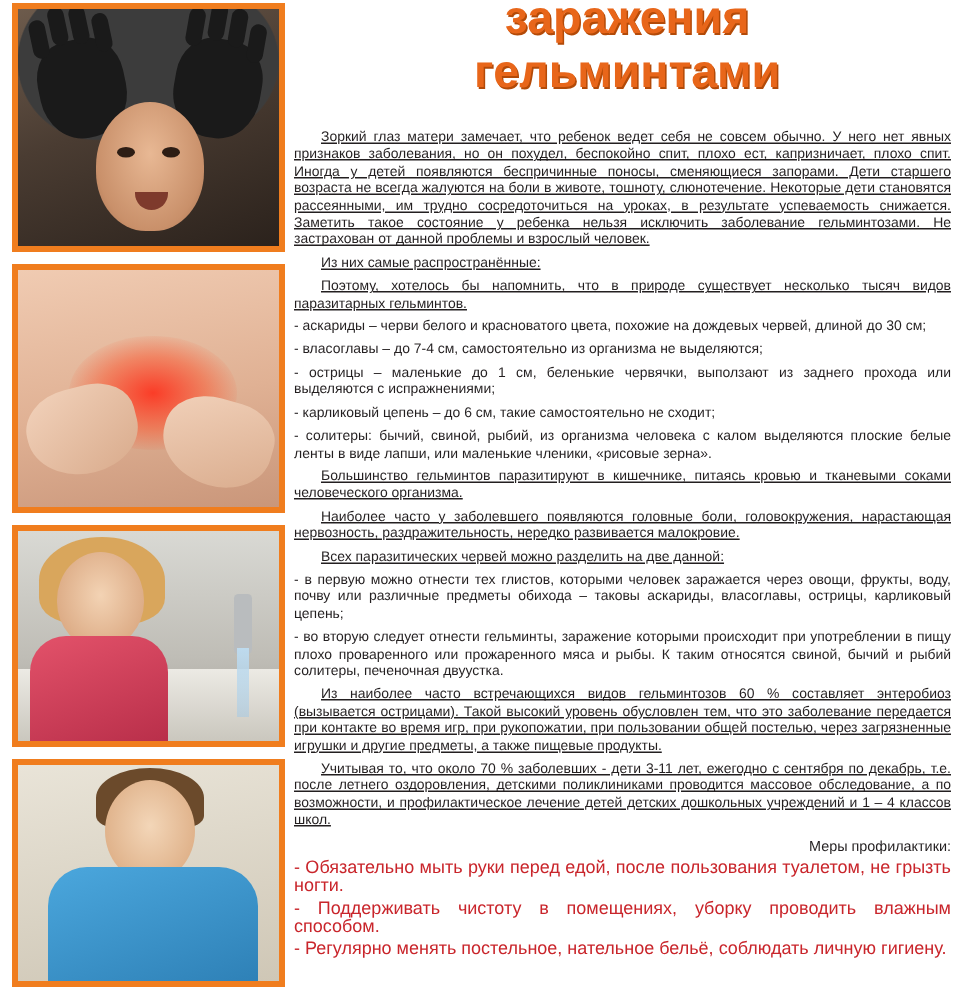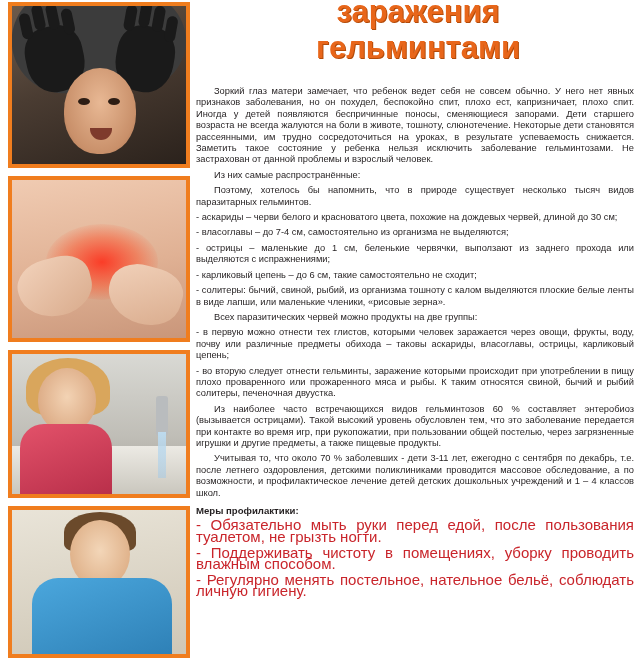--- a/index.html
+++ b/index.html
@@ -166,31 +166,31 @@
     top: 86px;
     width: 438px;
     font-size: 9.3px;
     line-height: 11.4px;
     color: #231f20;
     text-align: justify;
   }
   .text-col p {
     margin: 0 0 4px 0;
   }
-  .text-col p.ind { text-indent: 18px; }
+  .text-col p.ind { text-indent: 18px; text-decoration: underline; }
   .center-bold {
-    text-align: left;
-    font-weight: bold;
+    text-align: right;
+    font-weight: normal;
     margin: 6px 0 3px 0;
     font-size: 9.6px;
     color: #231f20;
   }
   .prof-list {
     color: #c9252b;
-    font-size: 15px;
+    font-size: 12px;
     line-height: 11.6px;
     text-align: justify;
   }
   .prof-list p { margin: 0 0 4px 0; }
 </style>
 </head>
 <body>
 
 <div class="page">
 
@@ -248,22 +248,24 @@
   </div>
 
   <div class="text-col">
     <p class="ind">Зоркий глаз матери замечает, что ребенок ведет себя не совсем обычно. У него нет явных признаков заболевания, но он похудел, беспокойно спит, плохо ест, капризничает, плохо спит. Иногда у детей появляются беспричинные поносы, сменяющиеся запорами. Дети старшего возраста не всегда жалуются на боли в животе, тошноту, слюнотечение. Некоторые дети становятся рассеянными, им трудно сосредоточиться на уроках, в результате успеваемость снижается. Заметить такое состояние у ребенка нельзя исключить заболевание гельминтозами. Не застрахован от данной проблемы и взрослый человек.</p>
     <p class="ind">Из них самые распространённые:</p>
     <p class="ind">Поэтому, хотелось бы напомнить, что в природе существует несколько тысяч видов паразитарных гельминтов.</p>
     <p>- аскариды – черви белого и красноватого цвета, похожие на дождевых червей, длиной до 30 см;</p>
     <p>- власоглавы – до 7-4 см, самостоятельно из организма не выделяются;</p>
     <p>- острицы – маленькие до 1 см, беленькие червячки, выползают из заднего прохода или выделяются с испражнениями;</p>
     <p>- карликовый цепень – до 6 см, такие самостоятельно не сходит;</p>
-    <p>- солитеры: бычий, свиной, рыбий, из организма тошноту с калом выделяются плоские белые ленты в виде лапши, или маленькие членики, «рисовые зерна».</p>
-    <p class="ind">Всех паразитических червей можно продукты на две группы:</p>
+    <p>- солитеры: бычий, свиной, рыбий, из организма человека с калом выделяются плоские белые ленты в виде лапши, или маленькие членики, «рисовые зерна».</p>
+    <p class="ind">Большинство гельминтов паразитируют в кишечнике, питаясь кровью и тканевыми соками человеческого организма.</p>
+    <p class="ind">Наиболее часто у заболевшего появляются головные боли, головокружения, нарастающая нервозность, раздражительность, нередко развивается малокровие.</p>
+    <p class="ind">Всех паразитических червей можно разделить на две данной:</p>
     <p>- в первую можно отнести тех глистов, которыми человек заражается через овощи, фрукты, воду, почву или различные предметы обихода – таковы аскариды, власоглавы, острицы, карликовый цепень;</p>
     <p>- во вторую следует отнести гельминты, заражение которыми происходит при употреблении в пищу плохо проваренного или прожаренного мяса и рыбы. К таким относятся свиной, бычий и рыбий солитеры, печеночная двуустка.</p>
     <p class="ind">Из наиболее часто встречающихся видов гельминтозов 60 % составляет энтеробиоз (вызывается острицами). Такой высокий уровень обусловлен тем, что это заболевание передается при контакте во время игр, при рукопожатии, при пользовании общей постелью, через загрязненные игрушки и другие предметы, а также пищевые продукты.</p>
     <p class="ind">Учитывая то, что около 70 % заболевших - дети 3-11 лет, ежегодно с сентября по декабрь, т.е. после летнего оздоровления, детскими поликлиниками проводится массовое обследование, а по возможности, и профилактическое лечение детей детских дошкольных учреждений и 1 – 4 классов школ.</p>
 
     <div class="center-bold">Меры профилактики:</div>
 
     <div class="prof-list">
       <p>- Обязательно мыть руки перед едой, после пользования туалетом, не грызть ногти.</p>
       <p>- Поддерживать чистоту в помещениях, уборку проводить влажным способом.</p>

